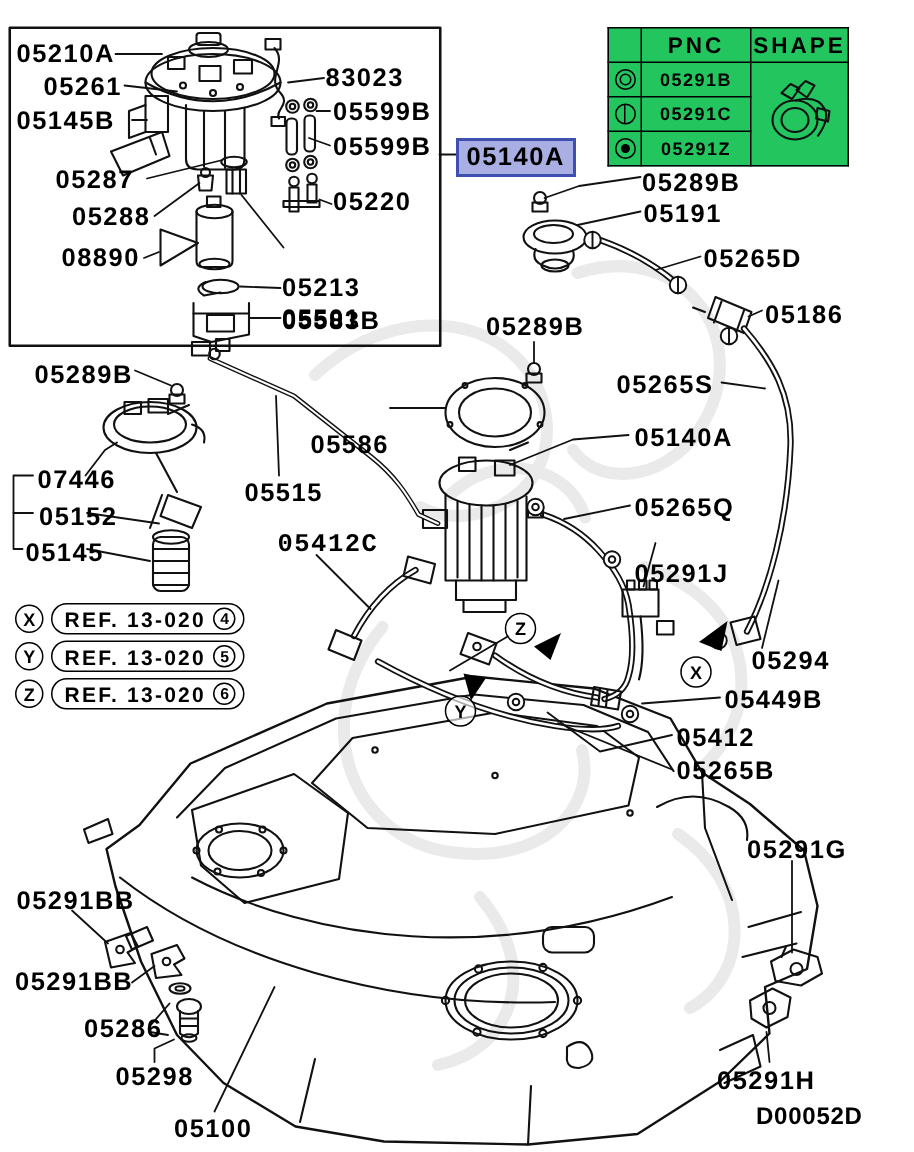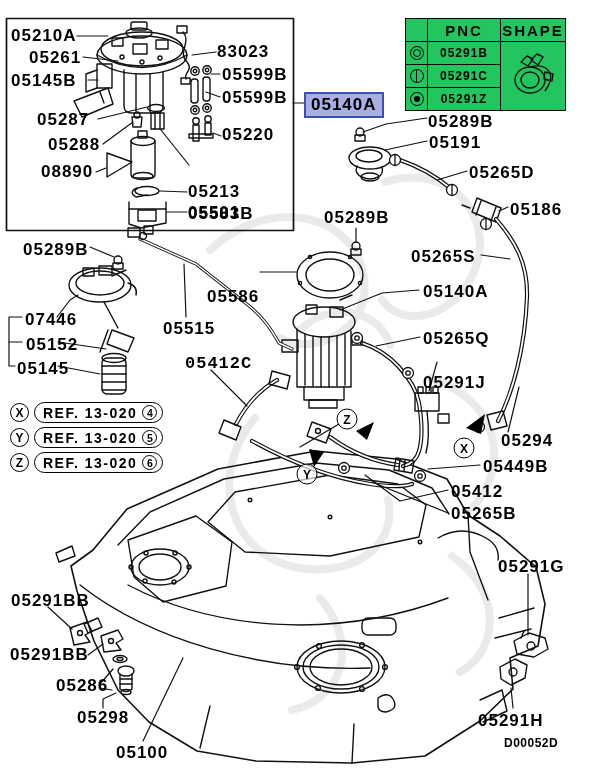--- a/index.html
+++ b/index.html
@@ -47,21 +47,21 @@
   .ref-box{
     border:1.9px solid #000;border-radius:11px;height:21px;box-sizing:border-box;
     display:flex;align-items:center;gap:5px;padding:0 5px 0 8px;
     font-size:14px;font-weight:bold;letter-spacing:1.5px;background:#fff;
   }
   .circle-num{
     width:15px;height:15px;border:1.5px solid #000;border-radius:50%;box-sizing:border-box;
     display:flex;align-items:center;justify-content:center;font-size:10.5px;font-weight:bold;
     letter-spacing:0;flex:none;
   }
-  .doc-code{position:absolute;left:504px;top:736px;font-size:12px;font-weight:bold;letter-spacing:0.5px;}
+  .doc-code{position:absolute;left:504px;top:736px;font-size:16px;font-weight:bold;letter-spacing:0.5px;}
 </style>
 </head>
 <body>
 
 <div class="stage">
 
   <svg class="art" width="609" height="768" viewBox="0 0 609 768">
 
     <g stroke="#d9d9d9" stroke-width="8" fill="none" opacity="0.55" stroke-linecap="round">
       <path d="M210 250 C265 198 345 210 362 268 C378 326 318 358 280 338"></path>

